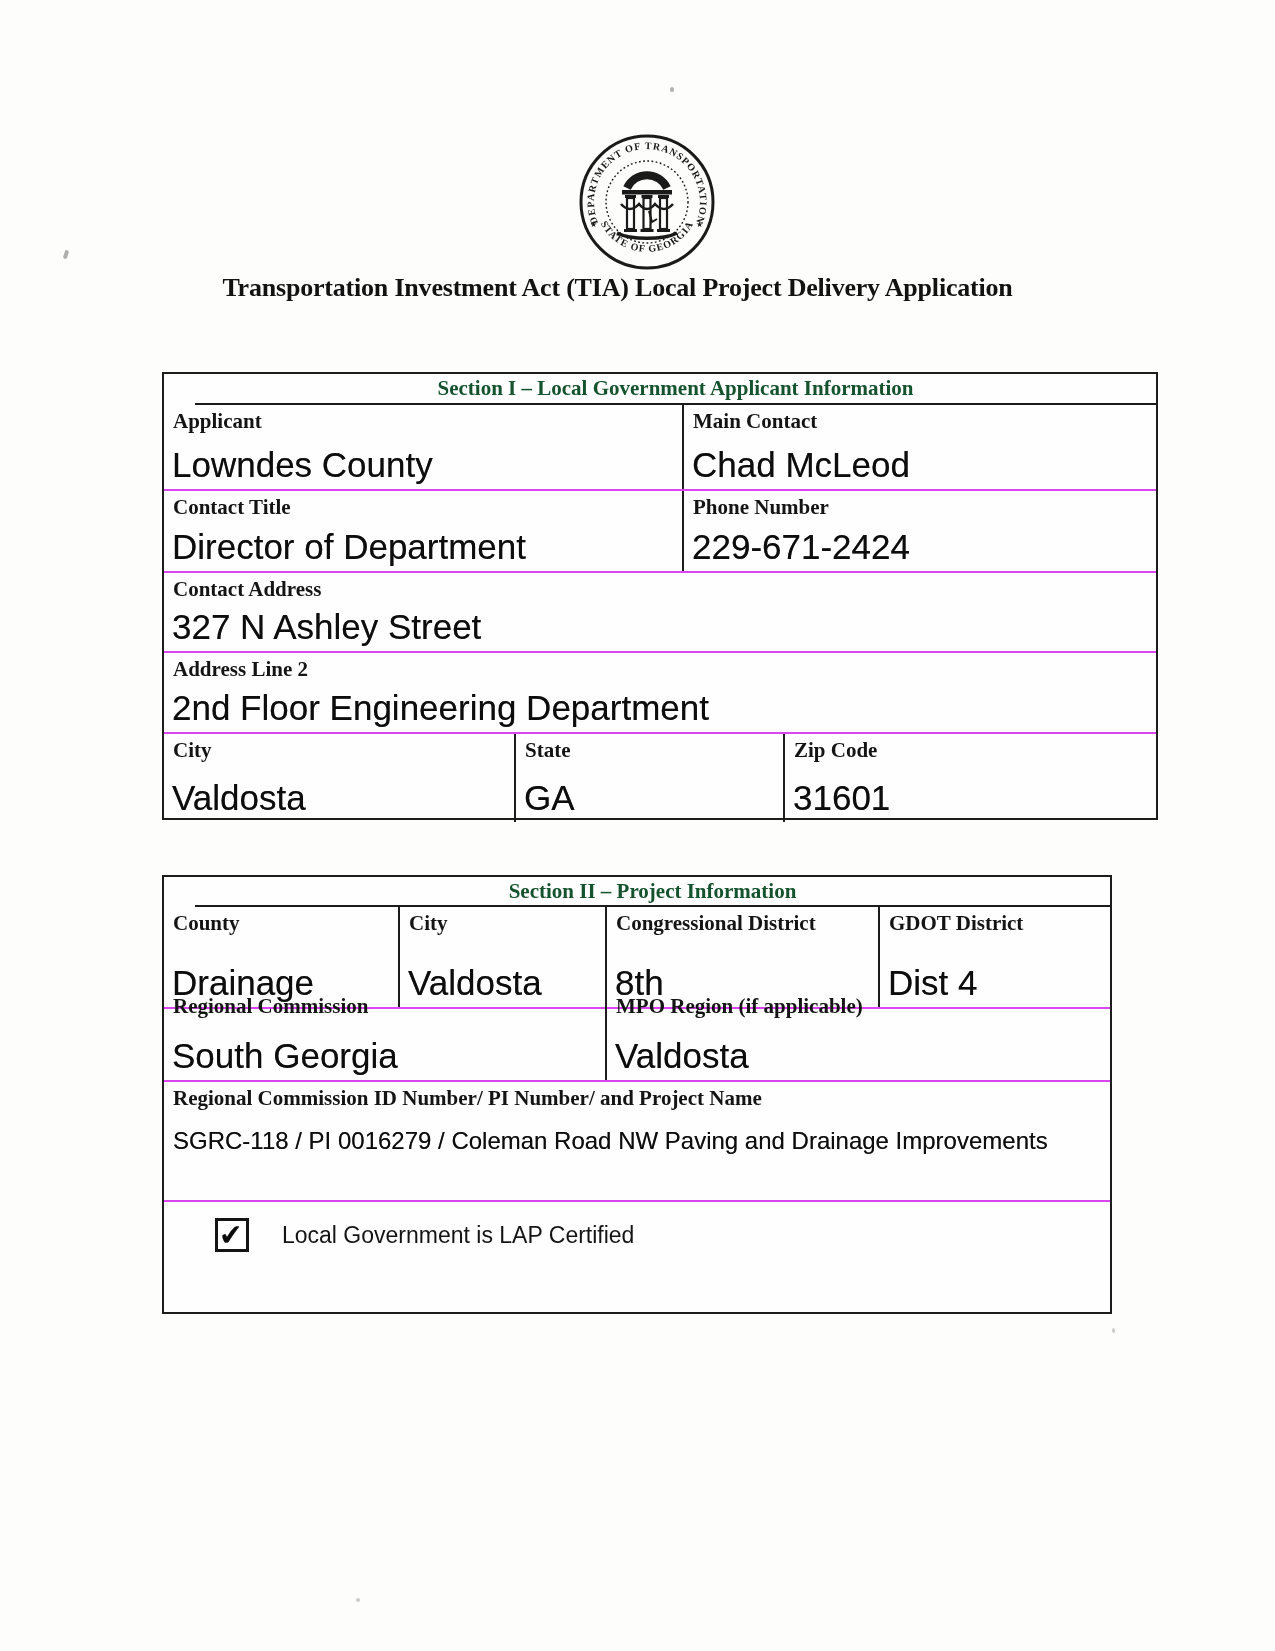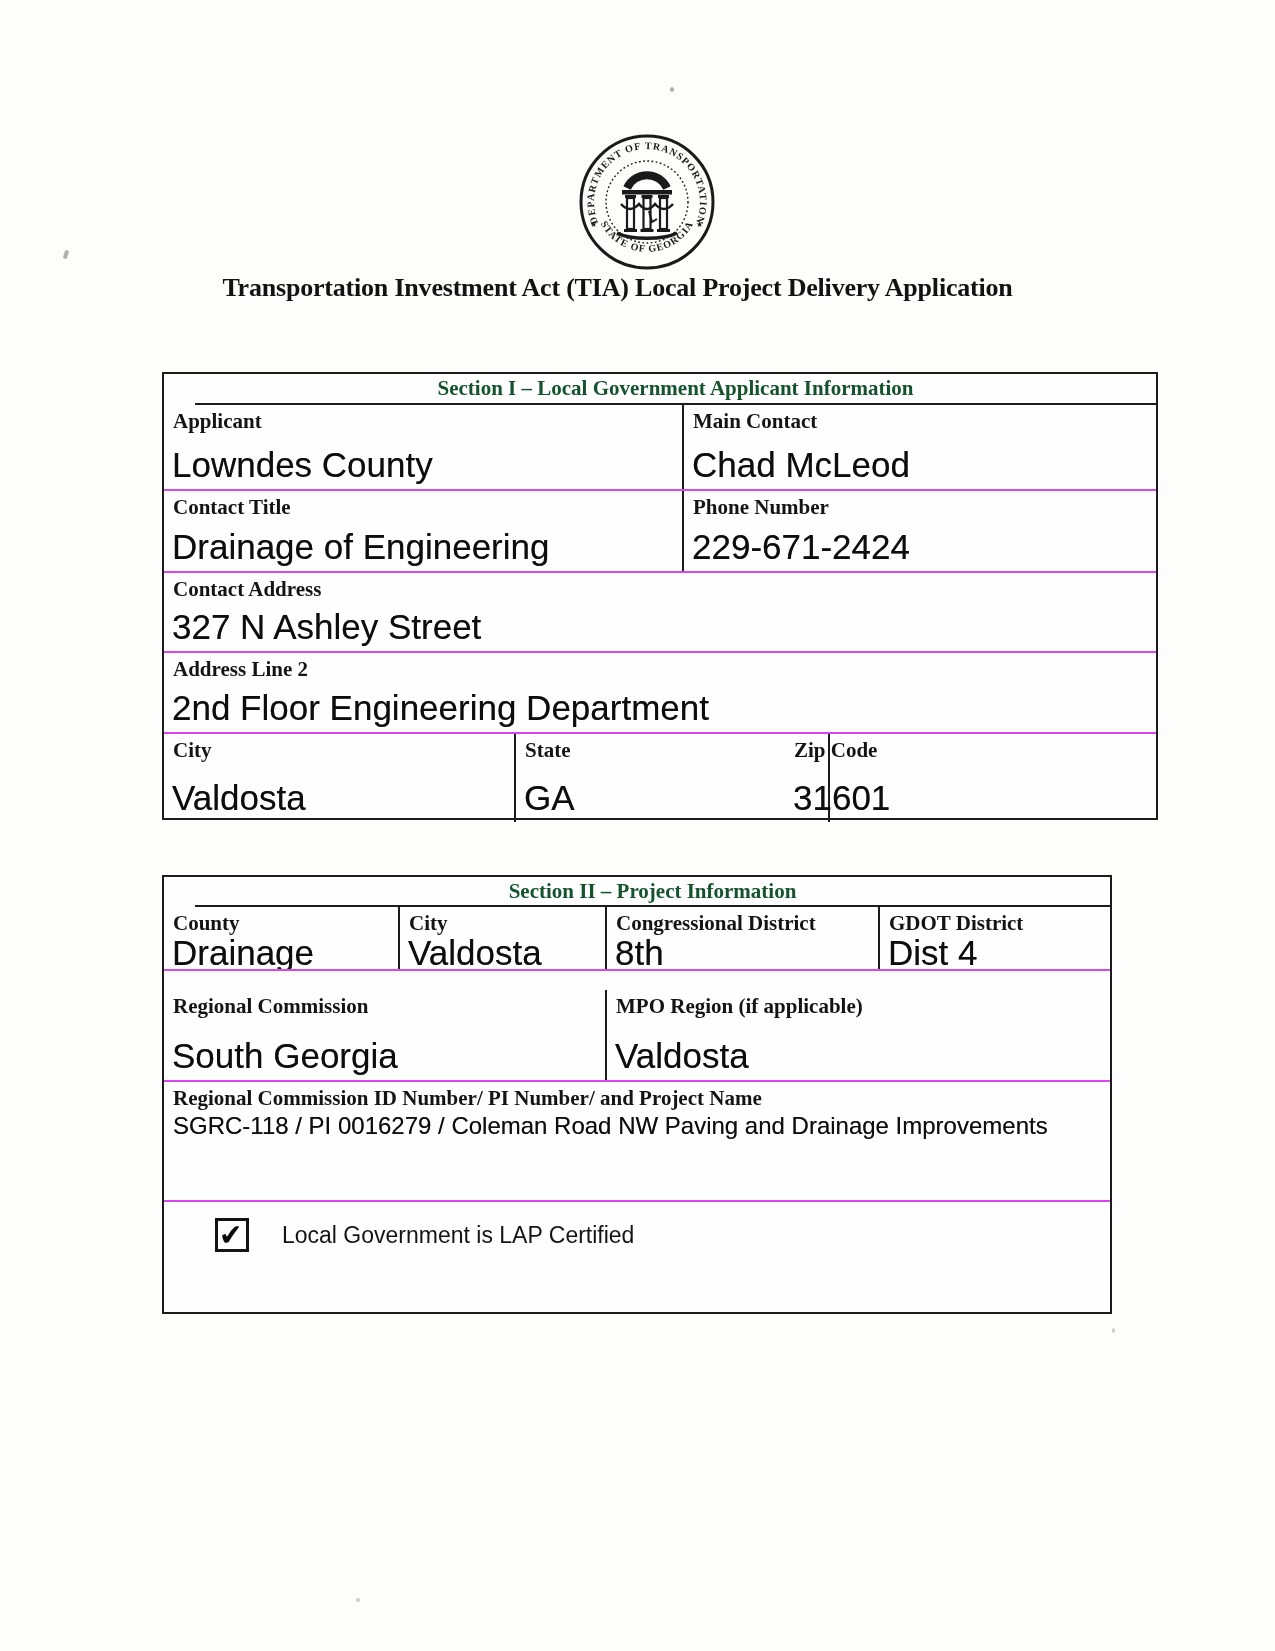--- a/index.html
+++ b/index.html
@@ -34,21 +34,21 @@
     flex:none;font-family:"Liberation Serif",serif;font-weight:bold;
     font-size:21px;line-height:1.15;padding:4px 6px 0 9px;color:#141414;
     white-space:nowrap;
   }
   .val{
     font-family:"Liberation Sans","DejaVu Sans",sans-serif;
     font-size:35px;line-height:1.02;color:#0d0d0d;
     padding:0 4px 6px 8px;margin-top:auto;white-space:nowrap;
     text-shadow:0 0 .4px rgba(0,0,0,.55);
   }
-  .val.small{font-size:24px;margin-top:4px;padding-left:9px;}
+  .val.small{font-size:24px;margin-top:19px;padding-left:9px;}
   
   .checkbox{
     position:absolute;left:51px;top:16px;width:34px;height:34px;
     box-sizing:border-box;border:3px solid #141414;background:#fff;
     text-align:center;
   }
   .checkmark{
     font-family:"DejaVu Sans",sans-serif;font-size:29px;font-weight:bold;
     line-height:31px;color:#0b0b0b;display:block;transform:translate(-1px,-1px) rotate(-4deg);
   }
@@ -114,21 +114,21 @@
       </div>
       <div class="cell" style="left:520px;right:0;">
         <div class="lbl">Main Contact</div>
         <div class="val">Chad McLeod</div>
       </div>
     </div>
 
     <div class="row" style="top:117px;height:82px;">
       <div class="cell br" style="left:0;width:520px;">
         <div class="lbl">Contact Title</div>
-        <div class="val">Drainage of Engineering</div>
+        <div class="val">Director of Department</div>
       </div>
       <div class="cell" style="left:520px;right:0;">
         <div class="lbl">Phone Number</div>
         <div class="val">229-671-2424</div>
       </div>
     </div>
 
     <div class="row" style="top:199px;height:80px;">
       <div class="cell" style="left:0;right:0;">
         <div class="lbl">Contact Address</div>
@@ -141,35 +141,35 @@
         <div class="lbl">Address Line 2</div>
         <div class="val">2nd Floor Engineering Department</div>
       </div>
     </div>
 
     <div class="row last" style="top:360px;height:88px;">
       <div class="cell br" style="left:0;width:352px;">
         <div class="lbl">City</div>
         <div class="val">Valdosta</div>
       </div>
-      <div class="cell br" style="left:352px;width:314px;">
+      <div class="cell br" style="left:352px;width:269px;">
         <div class="lbl">State</div>
         <div class="val">GA</div>
       </div>
       <div class="cell" style="left:621px;right:0;">
         <div class="lbl">Zip Code</div>
         <div class="val">31601</div>
       </div>
     </div>
   </div>
 
   <div class="table" style="left:162px;top:875px;width:950px;height:439px;">
     <div class="thead" style="top:0;height:30px;">Section II – Project Information</div>
 
-    <div class="row" style="top:30px;height:64px;">
+    <div class="row" style="top:30px;height:102px;">
       <div class="cell br" style="left:0;width:236px;">
         <div class="lbl">County</div>
         <div class="val">Drainage</div>
       </div>
       <div class="cell br" style="left:236px;width:207px;">
         <div class="lbl">City</div>
         <div class="val">Valdosta</div>
       </div>
       <div class="cell br" style="left:443px;width:273px;">
         <div class="lbl">Congressional District</div>

